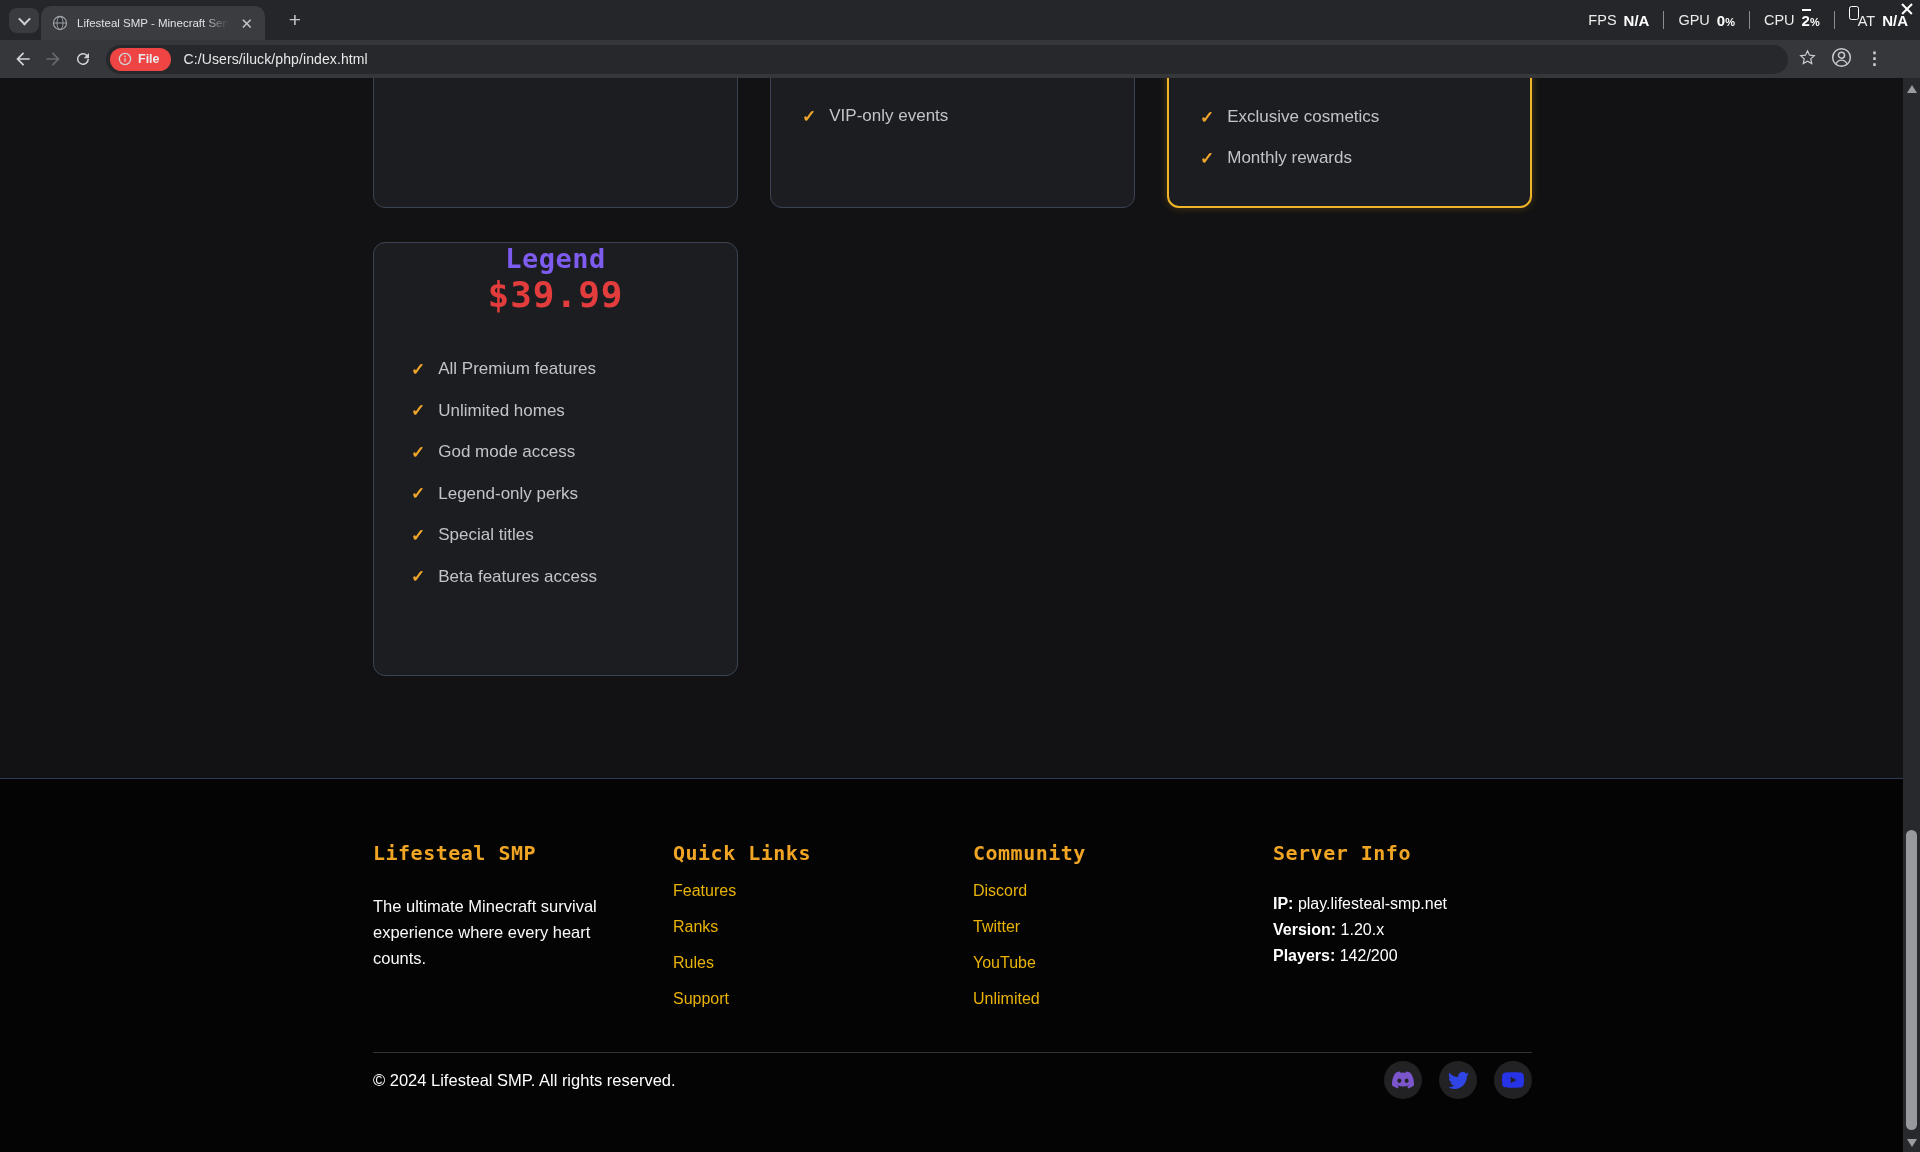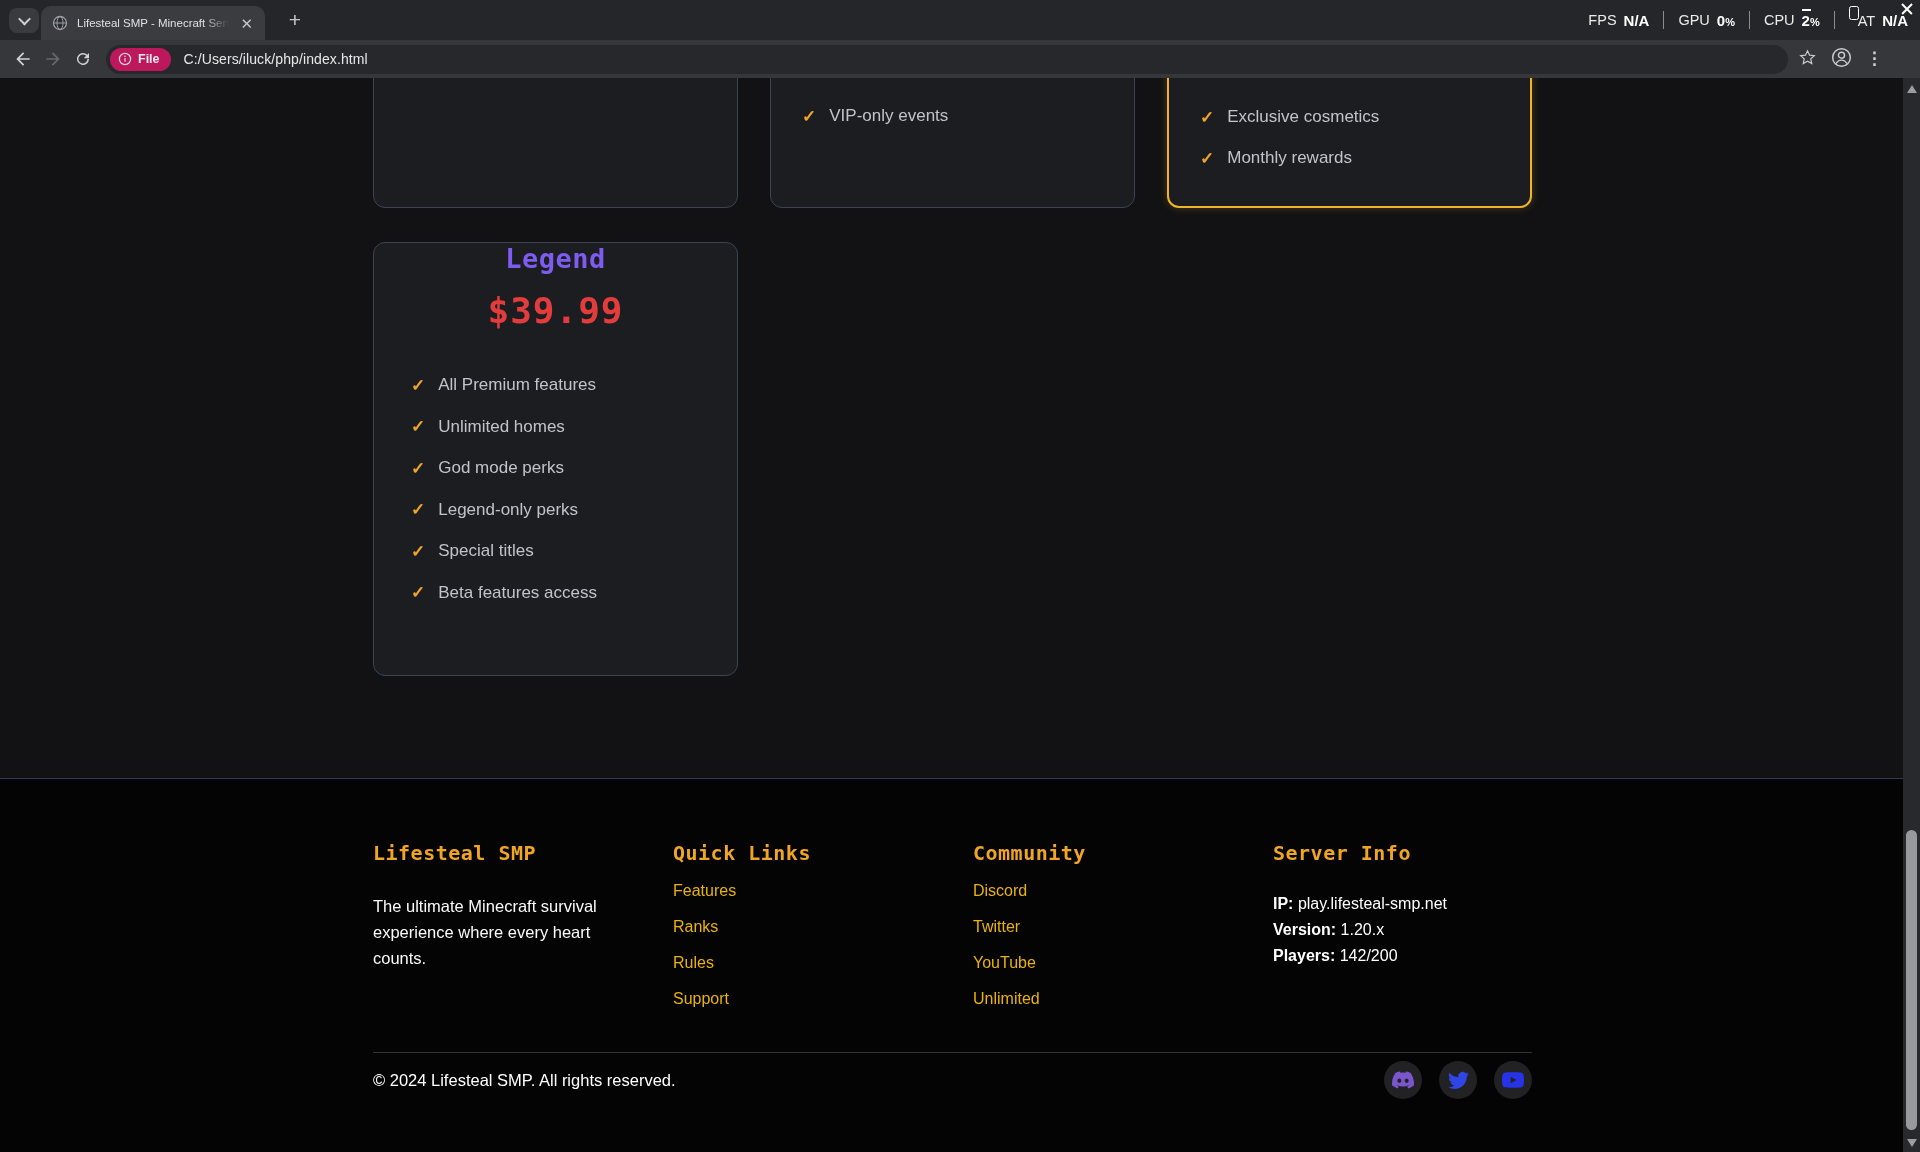--- a/index.html
+++ b/index.html
@@ -25,41 +25,41 @@
   .bat-na { position:relative; }
   .x-mark { position:absolute; top:-9px; right:-5px; width:12px; height:12px; }
   .x-mark::before,.x-mark::after { content:''; position:absolute; top:5px; left:-1px; width:14px; height:1.8px; background:#fff; }
   .x-mark::before { transform:rotate(45deg); }
   .x-mark::after { transform:rotate(-45deg); }
 
   .toolbar { position:absolute; top:40px; left:0; width:1920px; height:38px; background:#36373b; display:flex; align-items:center; }
   .nav-btn { width:30px; height:30px; display:flex; align-items:center; justify-content:center; cursor:pointer; border-radius:50%; }
   .nav-btn.back { margin-left:8px; }
   .omnibox { margin-left:8px; width:1682px; height:29px; background:#27282b; border-radius:15px; display:flex; align-items:center; padding:0 12px 0 4px; }
-  .file-chip { height:23px; background:#be185d; border-radius:12px; display:flex; align-items:center; gap:6px; padding:0 11px 0 8px; cursor:pointer; }
+  .file-chip { height:23px; background:#ef4444; border-radius:12px; display:flex; align-items:center; gap:6px; padding:0 11px 0 8px; cursor:pointer; }
   .file-chip b { font-size:12.5px; color:#e8eaed; }
   .url-text { margin-left:13px; font-size:14px; color:#e6e8ea; letter-spacing:0.1px; }
   .toolbar-right { display:flex; align-items:center; margin-left:10px; gap:14px; }
   .dots { color:#cfd2d5; font-size:17px; font-weight:bold; letter-spacing:0; line-height:10px; cursor:pointer; }
 
   
   .viewport { position:absolute; top:78px; left:0; width:1903px; height:1074px; background:#121214; overflow:hidden; }
 
   .pixel-font { font-family:"DejaVu Sans Mono", monospace; font-weight:bold; letter-spacing:0.5px; }
 
   .card { position:absolute; width:365px; background:#1c1d21; border:1px solid #3b4454; border-radius:12px; }
   .card.cut { top:-272px; height:402px; }
   .card.highlight { border:2px solid #f0b429; box-shadow:0 0 9px rgba(240,180,41,0.25); }
   .cut-feats { position:absolute; top:299px; left:31px; display:flex; flex-direction:column; gap:21px; }
   .feat { display:flex; align-items:center; gap:13px; font-size:17px; color:#c0c4c9; height:20px; }
   .check { color:#f0a62a; font-weight:bold; font-size:17px; }
 
   .card.legend { left:373px; top:164px; height:434px; }
   .legend-title { text-align:center; font-size:27px; color:#7e5cf0; }
-  .legend-price { margin-top:16px; text-align:center; font-size:36px; color:#e23c3c; letter-spacing:1px; }
+  .legend-price { text-align:center; font-size:36px; color:#e23c3c; letter-spacing:1px; }
   .legend-feats { margin:44px 0 0 37px; display:flex; flex-direction:column; gap:21.5px; }
 
   
   .footer { position:absolute; left:0; top:700px; width:1903px; height:374px; background:#040404; border-top:1px solid #2e3c55; }
   .footer-inner { position:absolute; left:373px; top:0; width:1159px; }
   .footer-cols { display:grid; grid-template-columns:300px 300px 300px 259px; padding-top:62px; min-height:237px; }
   .fcol-title { font-size:20px; color:#f0a525; }
   .fcol-desc { margin-top:28px; max-width:260px; font-size:16.5px; line-height:26px; color:#fafafa; }
   .flink { display:block; margin-top:16px; font-size:16px; line-height:20px; color:#eab308; text-decoration:none; cursor:pointer; }
   .flinks { margin-top:14px; }
@@ -191,21 +191,21 @@
           <span>All Premium features</span>
         </div>
 
         <div class="feat">
           <span class="check">✓</span>
           <span>Unlimited homes</span>
         </div>
 
         <div class="feat">
           <span class="check">✓</span>
-          <span>God mode perks</span>
+          <span>God mode access</span>
         </div>
 
         <div class="feat">
           <span class="check">✓</span>
           <span>Legend-only perks</span>
         </div>
 
         <div class="feat">
           <span class="check">✓</span>
           <span>Special titles</span>

